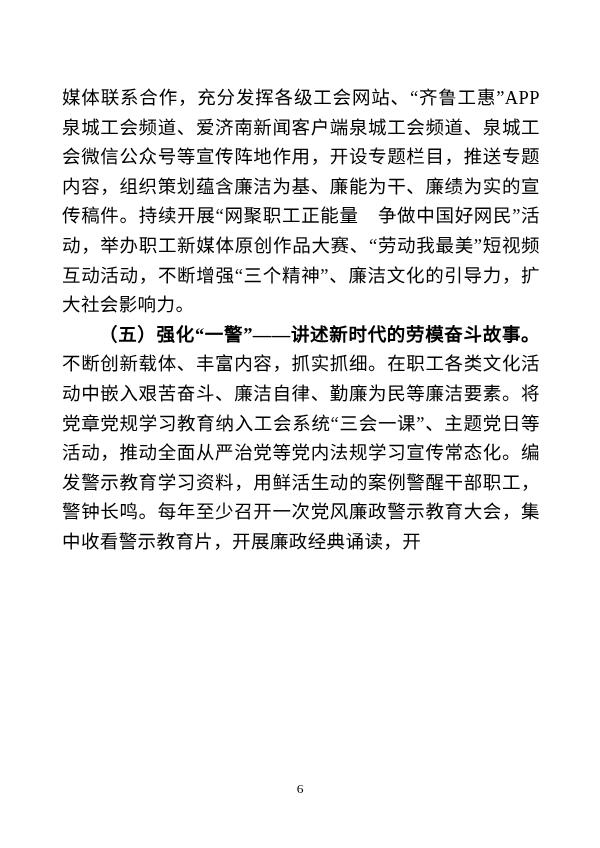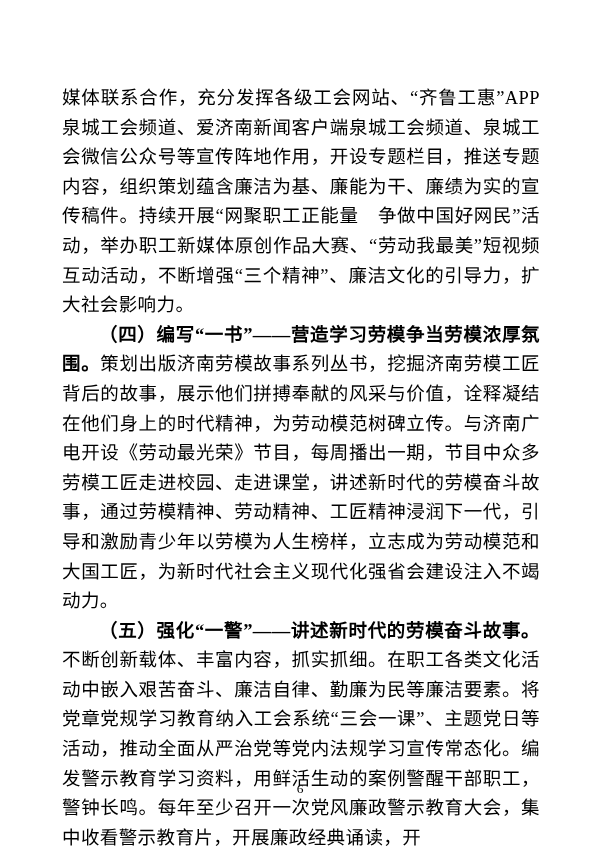--- a/index.html
+++ b/index.html
@@ -47,17 +47,16 @@
     line-height: 16px;
     color: #000000;
   }
 </style>
 </head>
 <body>
 
 <div class="page">
   <div class="content">
     <p class="para"><span class="body-text">媒体联系合作，充分发挥各级工会网站、“齐鲁工惠”APP 泉城工会频道、爱济南新闻客户端泉城工会频道、泉城工会微信公众号等宣传阵地作用，开设专题栏目，推送专题内容，组织策划蕴含廉洁为基、廉能为干、廉绩为实的宣传稿件。持续开展“网聚职工正能量　争做中国好网民”活动，举办职工新媒体原创作品大赛、“劳动我最美”短视频互动活动，不断增强“三个精神”、廉洁文化的引导力，扩大社会影响力。</span></p>
-    <p class="para indent"><span class="lead">（四）编写“一书”——营造学习劳模争当劳模浓厚氛围。</span><span class="body-text">策划出版济南劳模故事系列丛书，挖掘济南劳模工匠背后的故事，展示他们拼搏奉献的风采与价值，诠释凝结在他们身上的时代精神，为劳动模范树碑立传。与济南广电开设《劳动最光荣》节目，每周播出一期，节目中众多劳模工匠走进校园、走进课堂，讲述新时代的劳模奋斗故事，通过劳模精神、劳动精神、工匠精神浸润下一代，引导和激励青少年以劳模为人生榜样，立志成为劳动模范和大国工匠，为新时代社会主义现代化强省会建设注入不竭动力。</span></p>
     <p class="para indent"><span class="lead">（五）强化“一警”——讲述新时代的劳模奋斗故事。</span><span class="body-text">不断创新载体、丰富内容，抓实抓细。在职工各类文化活动中嵌入艰苦奋斗、廉洁自律、勤廉为民等廉洁要素。将党章党规学习教育纳入工会系统“三会一课”、主题党日等活动，推动全面从严治党等党内法规学习宣传常态化。编发警示教育学习资料，用鲜活生动的案例警醒干部职工，警钟长鸣。每年至少召开一次党风廉政警示教育大会，集中收看警示教育片，开展廉政经典诵读，开</span></p>
   </div>
   <div class="page-number">6</div>
 </div>
 
 </body></html>

